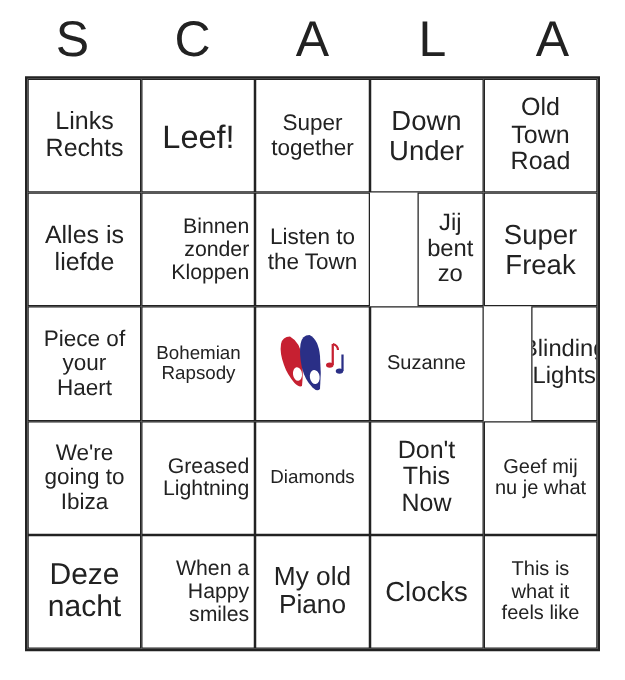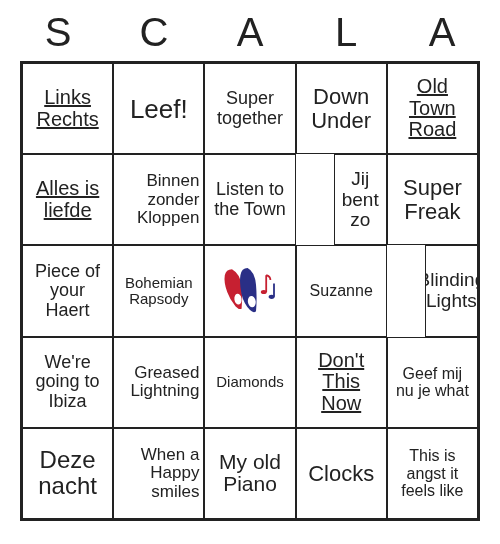--- a/index.html
+++ b/index.html
@@ -45,21 +45,21 @@
     padding: 2px 4px;
     line-height: 1.08;
     color: #222;
     overflow: hidden;
     font-size: 18px;
   }
   .s-26 { font-size: 26px; }
   .s-24 { font-size: 24px; }
   .s-22 { font-size: 22px; }
   .s-21 { font-size: 21px; }
-  .s-20 { font-size: 20px; text-decoration: underline; }
+  .s-20 { font-size: 20px; }
   .s-19 { font-size: 19px; margin-left: 38px; }
   .s-18 { font-size: 18px; }
   .s-17 { font-size: 17px; text-align: right; }
   .s-16 { font-size: 16px; }
   .s-15 { font-size: 15px; }
   .center-icon svg { width: 62px; height: 54px; }
 </style>
 </head>
 <body>
 
@@ -155,15 +155,15 @@
   <div class="cell s-17">
       <span>When a Happy smiles</span>
     </div>
   <div class="cell s-21">
       <span>My old Piano</span>
     </div>
   <div class="cell s-22">
       <span>Clocks</span>
     </div>
   <div class="cell s-16">
-      <span>This is angst it feels like</span>
+      <span>This is what it feels like</span>
     </div>
 </div>
 
 </body></html>

